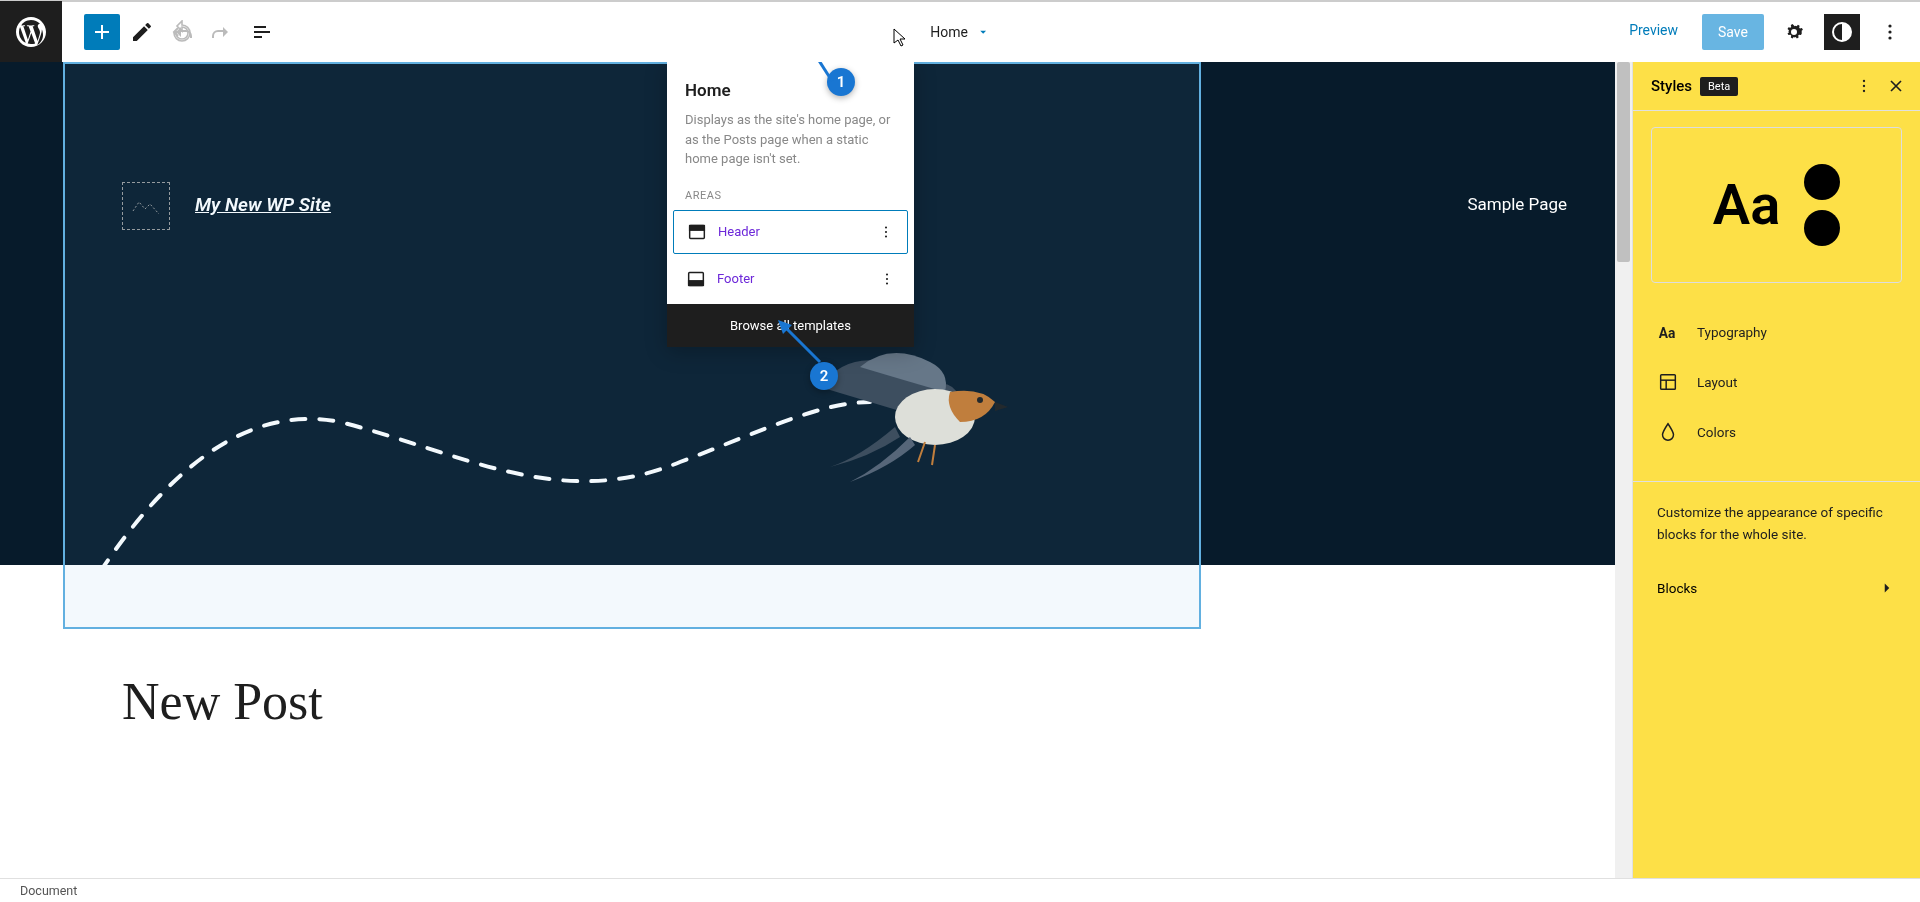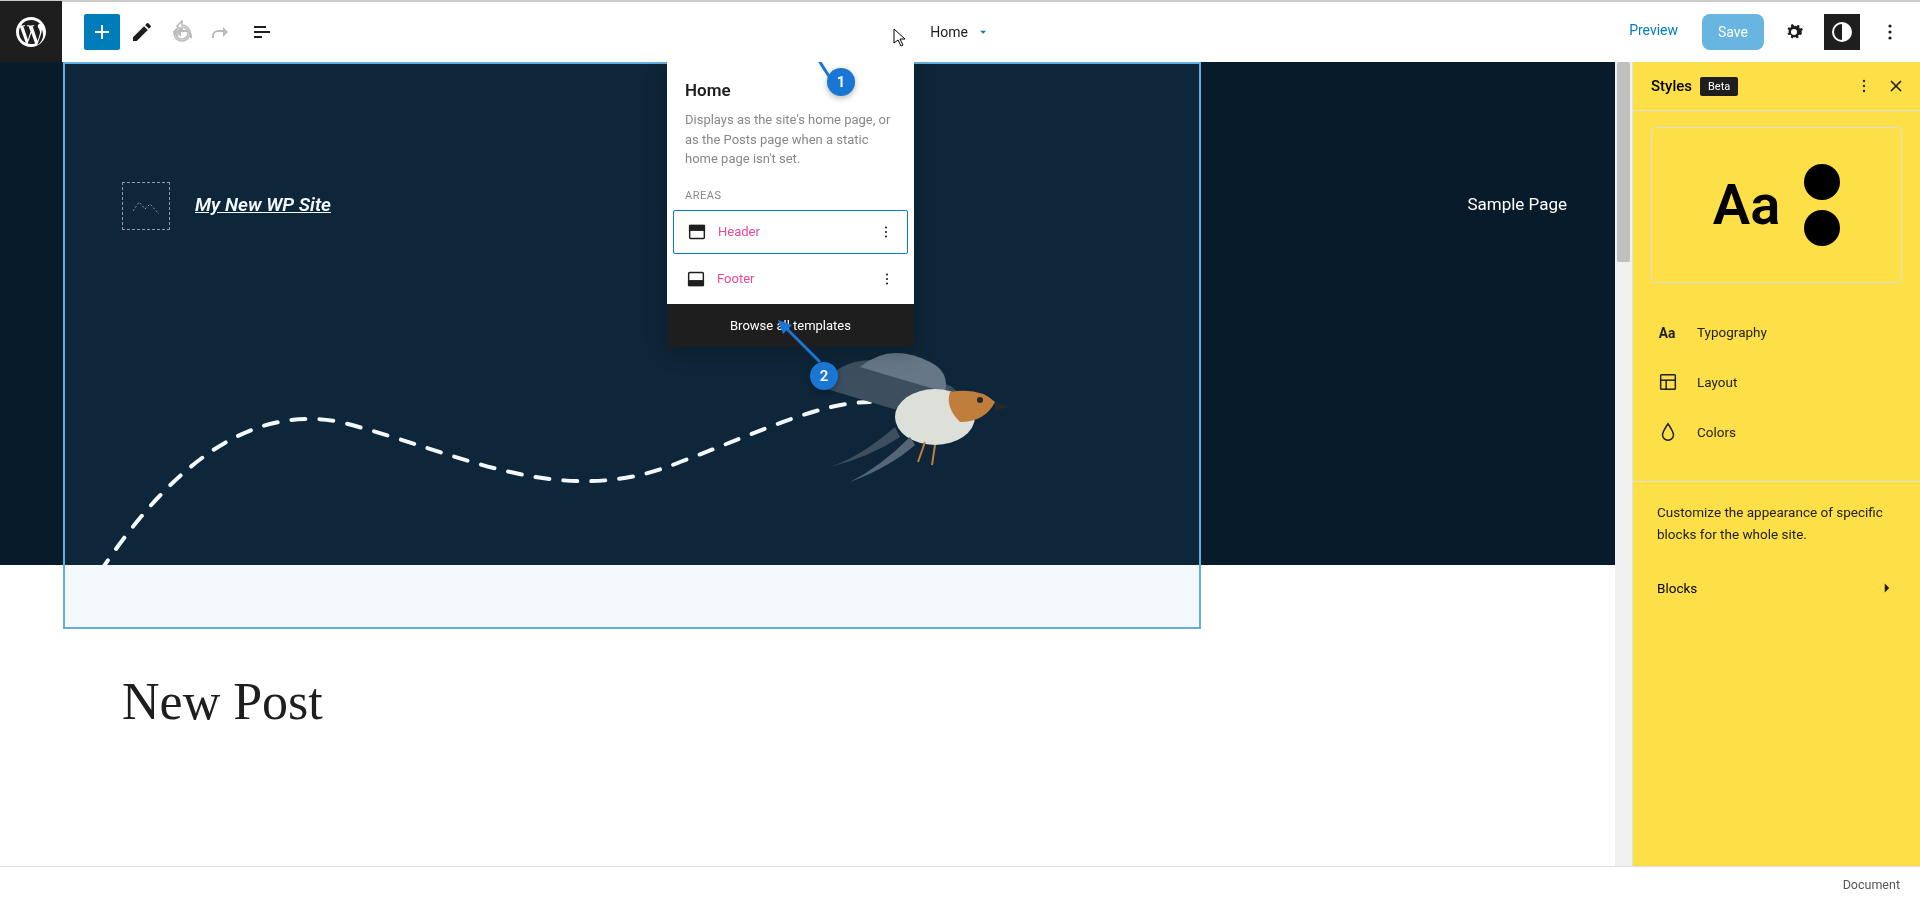--- a/index.html
+++ b/index.html
@@ -11,21 +11,21 @@
 .wp-badge svg { width: 36px; height: 36px; fill: #fff; }
 .tool-group { display: flex; align-items: center; gap: 4px; margin-left: 22px; }
 .tool-btn { width: 36px; height: 36px; display: flex; align-items: center; justify-content: center; border-radius: 2px; cursor: pointer; }
 .tool-btn.primary { background: #007cba; color: #fff; }
 .tool-btn svg { width: 24px; height: 24px; }
 .tool-btn.dim svg { fill: #999; }
 .center-title { position: absolute; left: 50%; transform: translateX(-50%); display: flex; align-items: center; gap: 8px; font-size: 14px; color: #1e1e1e; cursor: pointer; }
 .center-title .chev { color: #007cba; }
 .right-group { margin-left: auto; display: flex; align-items: flex-start; gap: 12px; padding-right: 12px; }
 .link-btn { color: #007cba; font-size: 14px; cursor: pointer; padding: 8px 12px; }
-.save-btn { background: #2996d6; color: #fff; font-size: 14px; padding: 10px 16px; border-radius: 8px; cursor: pointer; opacity: .7; }
+.save-btn { background: #2996d6; color: #fff; font-size: 14px; padding: 10px 16px; border-radius: 2px; cursor: pointer; opacity: .7; }
 .icon-btn { width: 36px; height: 36px; display: flex; align-items: center; justify-content: center; cursor: pointer; }
 .icon-btn.active { background: #1e1e1e; color: #fff; }
 .icon-btn svg { width: 24px; height: 24px; }
 
 
 .canvas-wrap { position: absolute; top: 62px; left: 0; right: 288px; bottom: 24px; background: #fff; overflow: hidden; }
 .canvas-scroll { position: absolute; top: 0; right: 0; width: 17px; bottom: 0; background: #f0f0f0; }
 .canvas-scroll-thumb { position: absolute; top: 0; left: 2px; right: 2px; height: 200px; background: #c0c0c0; border-radius: 2px; }
 .hero { position: relative; height: 503px; background: #071b2b; }
 .selection { position: absolute; top: 0; left: 63px; width: 1138px; height: 567px; border: 2px solid #62b0e0; background: rgba(98,176,224,.08); pointer-events: none; z-index: 30; }
@@ -33,21 +33,21 @@
 .logo-ph svg { width: 28px; height: 20px; stroke: #999; fill: none; }
 .site-title { position: absolute; top: 131px; left: 195px; color: #fff; font-size: 19px; font-style: italic; text-decoration: underline; font-weight: 600; }
 .sample-page { position: absolute; top: 132px; right: 65px; color: #fff; font-size: 17px; }
 
 
 .dropdown { position: absolute; top: 0; left: 667px; width: 247px; background: #fff; box-shadow: 0 4px 20px rgba(0,0,0,.25); z-index: 50; }
 .dropdown .dd-head { padding: 18px 18px 8px; }
 .dropdown .dd-title { font-size: 17px; font-weight: 600; color: #1e1e1e; }
 .dropdown .dd-desc { font-size: 13px; color: #888; line-height: 1.5; margin-top: 10px; }
 .dropdown .dd-section { padding: 12px 18px 8px; font-size: 11px; letter-spacing: .5px; color: #888; text-transform: uppercase; }
-.dd-item { display: flex; align-items: center; padding: 10px 12px; margin: 0 6px 4px; font-size: 13px; color: #ec4899; cursor: pointer; border-radius: 2px; }
+.dd-item { display: flex; align-items: center; padding: 10px 12px; margin: 0 6px 4px; font-size: 13px; color: #6d28d9; cursor: pointer; border-radius: 2px; }
 .dd-item.selected { border: 1.5px solid #007cba; }
 .dd-item svg.lead { width: 22px; height: 22px; margin-right: 10px; }
 .dd-item .more { margin-left: auto; width: 18px; height: 18px; }
 .dd-browse { background: #1e1e1e; color: #fff; text-align: center; padding: 14px; font-size: 13px; cursor: pointer; }
 
 
 .callout { position: absolute; z-index: 60; }
 .callout .bubble { width: 28px; height: 28px; border-radius: 50%; background: #1976d2; color: #fff; display: flex; align-items: center; justify-content: center; font-size: 15px; font-weight: 600; box-shadow: 0 2px 6px rgba(0,0,0,.3); }
 
 
@@ -69,21 +69,21 @@
 .style-card .dots span { width: 36px; height: 36px; border-radius: 50%; background: #000; }
 .sb-list { padding: 8px 0; }
 .sb-item { display: flex; align-items: center; padding: 14px 24px; font-size: 13.5px; color: #1e1e1e; cursor: pointer; }
 .sb-item svg { width: 22px; height: 22px; margin-right: 18px; }
 .sb-sep { height: 1px; background: #e0e0e0; margin: 16px 0; }
 .sb-note { padding: 4px 24px 20px; font-size: 13.5px; color: #1e1e1e; line-height: 1.6; }
 .sb-blocks { display: flex; align-items: center; padding: 14px 24px; font-size: 13.5px; cursor: pointer; }
 .sb-blocks .chev { margin-left: auto; }
 
 
-.bottombar { position: absolute; bottom: 0; left: 0; right: 0; height: 36px; background: #fff; border-top: 1px solid #e0e0e0; display: flex; align-items: center; padding: 0 20px; font-size: 12.5px; color: #555; justify-content: flex-end; }
+.bottombar { position: absolute; bottom: 0; left: 0; right: 0; height: 24px; background: #fff; border-top: 1px solid #e0e0e0; display: flex; align-items: center; padding: 0 20px; font-size: 12.5px; color: #555; }
 
 
 .cursor { position: absolute; top: 28px; left: 893px; z-index: 100; }
 </style>
 </head>
 <body>
 
 <div class="topbar">
   <div class="wp-badge">
     <svg viewBox="0 0 24 24">

